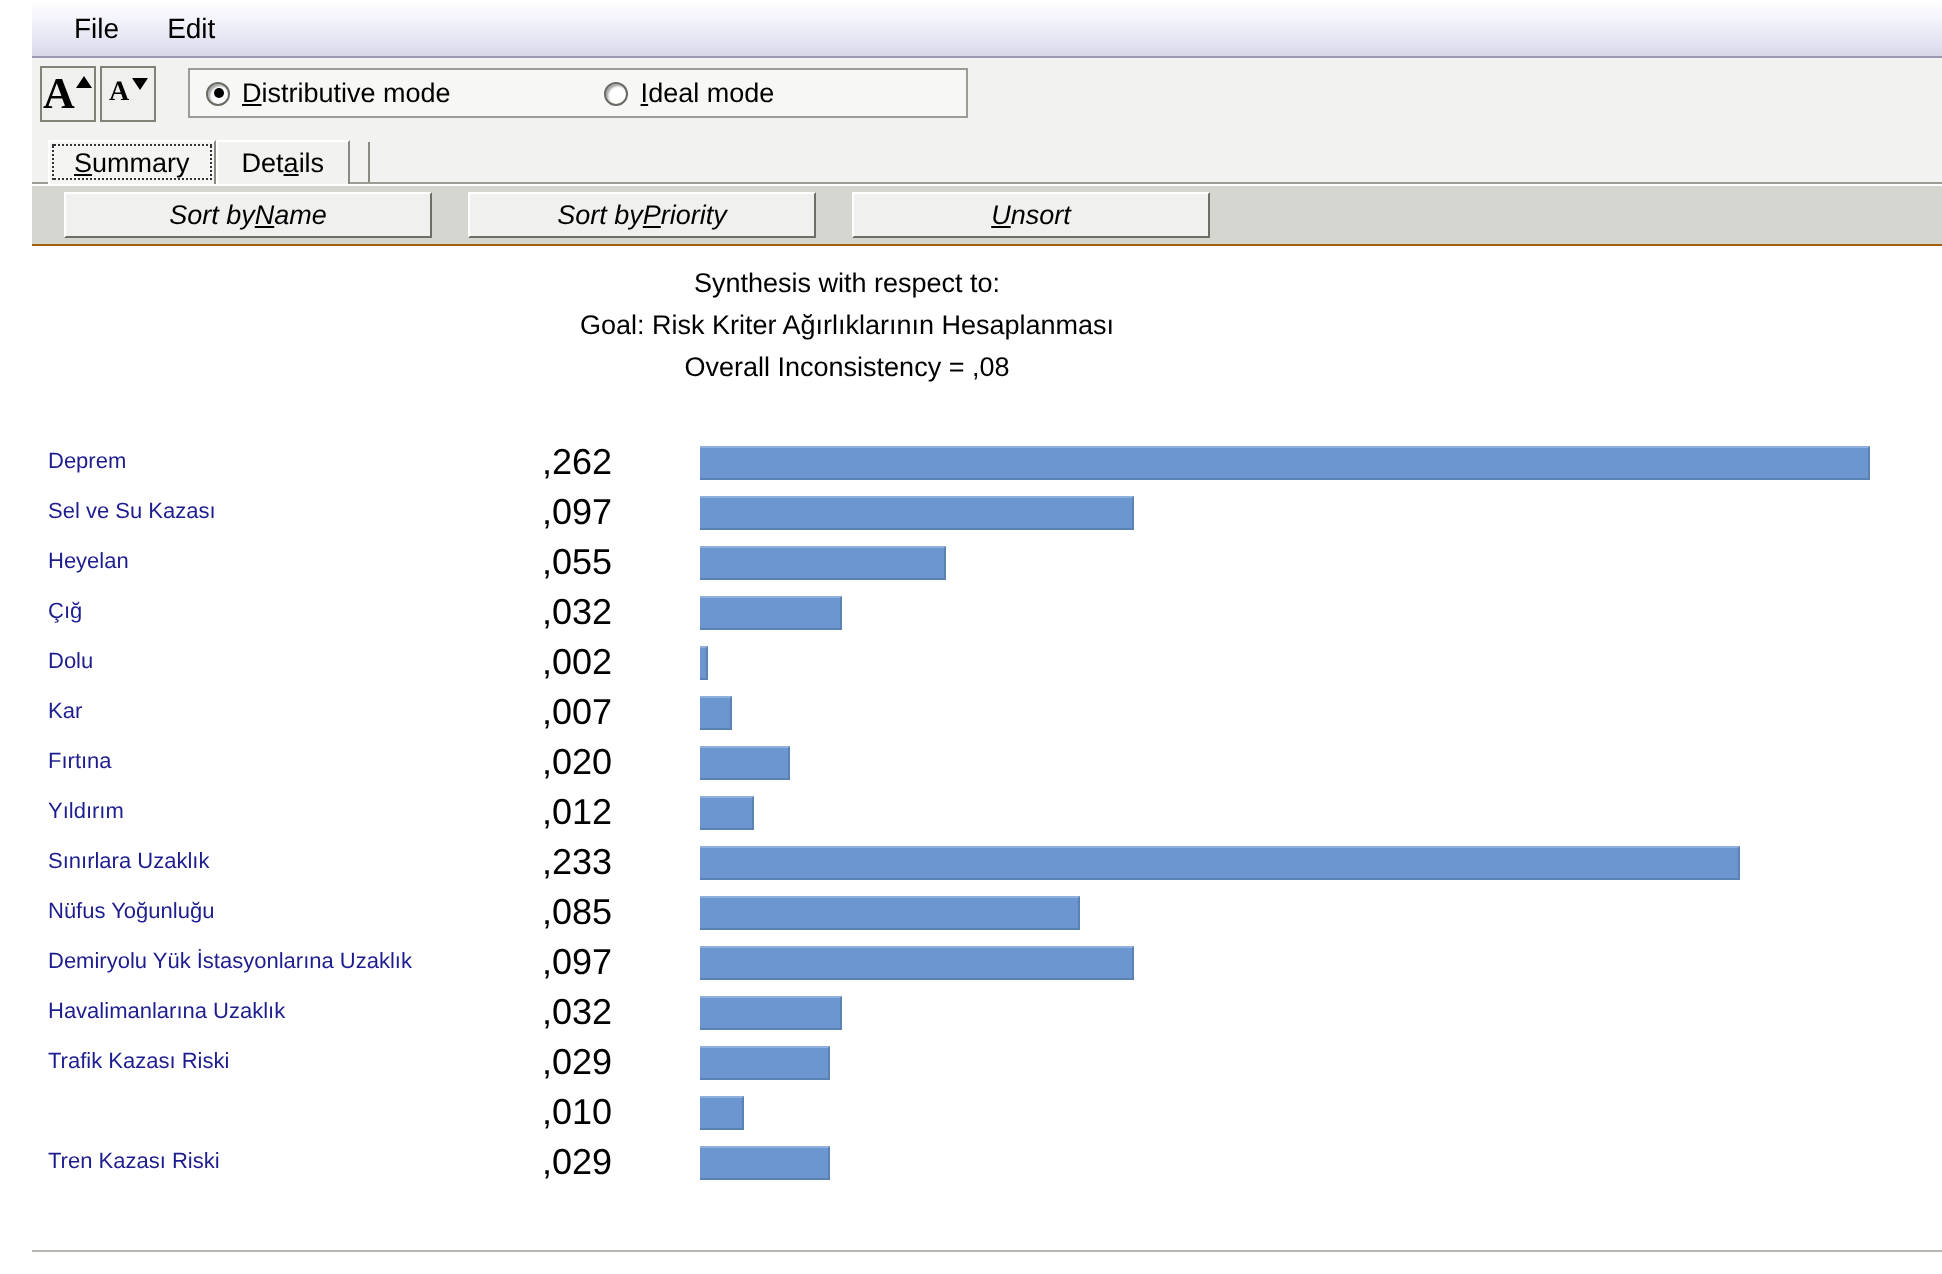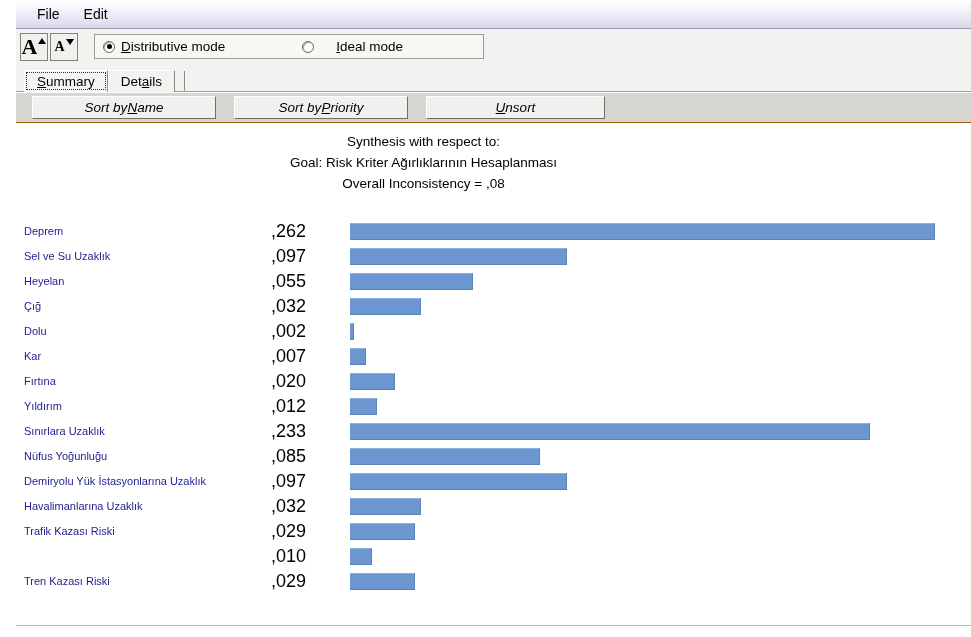--- a/index.html
+++ b/index.html
@@ -115,21 +115,21 @@
     padding-left: 8px;
   }
   .radio-opt {
     display: flex;
     align-items: center;
     font-size: 13.5px;
     color: #000;
     cursor: default;
     white-space: nowrap;
   }
-  .radio-opt.second { margin-left: 77px; gap: 16px; }
+  .radio-opt.second { margin-left: 77px; }
   .radio-dot {
     width: 12px;
     height: 12px;
     border-radius: 50%;
     border: 1px solid #6a6a62;
     background: #ffffff;
     margin-right: 6px;
     position: relative;
     box-sizing: border-box;
     flex: 0 0 12px;
@@ -367,21 +367,21 @@
     </div>
     <div class="rows" id="rows">
         <div class="row">
           <div class="row-label">Deprem</div>
           <div class="row-value">,262</div>
           <div class="bar-track">
             <div class="bar" style="width: 585px; background: rgb(107, 150, 207);"></div>
           </div>
         </div>
         <div class="row">
-          <div class="row-label">Sel ve Su Uzaklık</div>
+          <div class="row-label">Sel ve Su Kazası</div>
           <div class="row-value">,097</div>
           <div class="bar-track">
             <div class="bar" style="width: 217px; background: rgb(107, 150, 207);"></div>
           </div>
         </div>
         <div class="row">
           <div class="row-label">Heyelan</div>
           <div class="row-value">,055</div>
           <div class="bar-track">
             <div class="bar" style="width: 123px; background: rgb(107, 150, 207);"></div>

